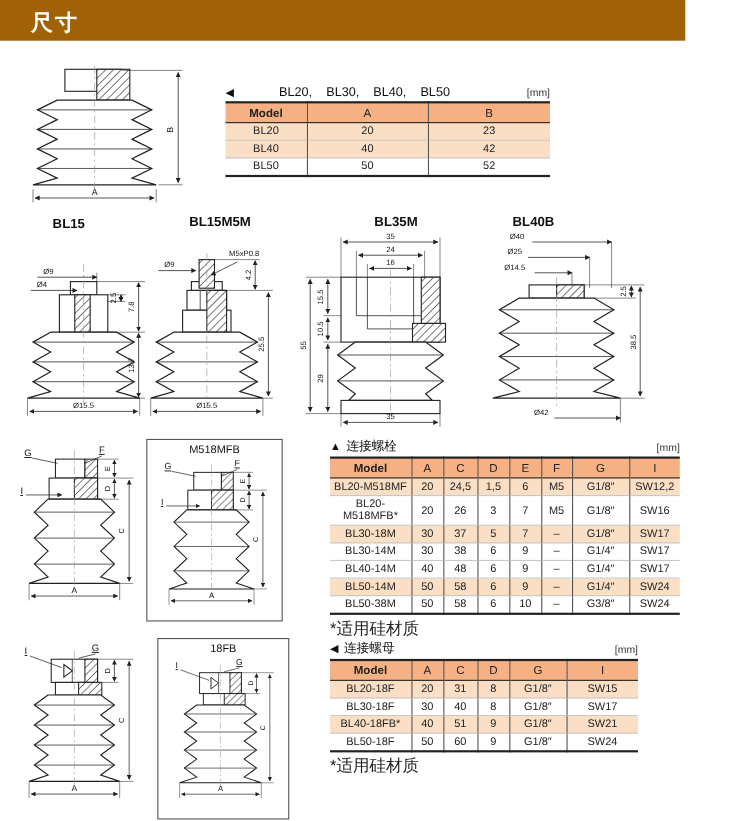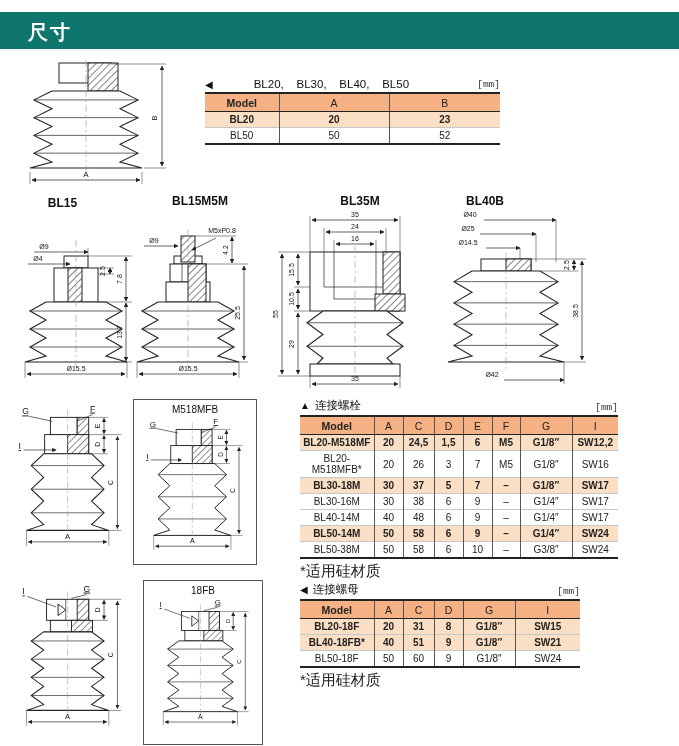--- a/index.html
+++ b/index.html
@@ -1,36 +1,36 @@
 <!DOCTYPE html>
 <html><head>
 <meta charset="utf-8">
 <style>
   html,body{margin:0;padding:0;background:#fff;}
   .page{position:relative;width:679px;height:746px;background:#fff;overflow:hidden;
         font-family:"Liberation Sans", sans-serif;color:#222;}
   .abs{position:absolute;}
   
-  .hdrbar{position:absolute;left:0;top:12px;width:679px;height:37px;background:#0f766e;}
+  .hdrbar{position:absolute;left:0;top:0;width:623px;height:37px;background:#a16207;}
   .hdrbar span{display:block;padding:7px 0 0 28px;color:#fff;font-size:20px;font-weight:bold;letter-spacing:2px;}
   
   .dtitle{position:absolute;font-size:12px;font-weight:bold;text-align:center;color:#111;}
   
   .tcap{display:flex;justify-content:space-between;align-items:flex-end;font-size:11.5px;margin-bottom:2px;color:#111;}
   .tcap .models{white-space:pre;padding-left:36px;}
-  .tcap .unit{font-size:9.5px;color:#333;font-family:Liberation Mono, monospace;}
+  .tcap .unit{font-size:9.5px;color:#333;}
   .tcap .mk{font-size:10px;margin-right:5px;}
   
   table.dtable{width:100%;border-collapse:collapse;border-top:2px solid #222;border-bottom:2px solid #222;}
   table.dtable th{background:#F5B183;font-weight:normal;font-size:10.5px;padding:2.5px 1px;
                   border-bottom:1.5px solid #222;margin-left:13px;}
   table.dtable th:first-child{font-weight:bold;}
   table.dtable td{font-size:10px;text-align:center;padding:2px 1px;border-top:1px solid #c8c8c8;}
   table.dtable th + th, table.dtable td + td{border-left:1px solid #555;}
-  table.dtable tr.alt td{background:#FBDFC5;font-weight:bold;}
+  table.dtable tr.alt td{background:#FBDFC5;}
   .footnote{font-size:15px;margin-top:3px;color:#222;}
   
   .box{position:absolute;border:1.2px solid #555;background:#fff;text-align:center;}
   .box .btitle{font-size:10px;margin-top:4px;color:#111;}
   
   text.dim{font-size:8px;fill:#111;text-anchor:middle;}
   text.dims{font-size:7px;fill:#111;text-anchor:middle;}
   text.lbl{font-size:9px;fill:#111;text-anchor:middle;text-decoration:underline;}
 </style>
 </head>
@@ -95,20 +95,25 @@
         </thead>
       <tbody>
 
           <tr class="alt">
             <td>BL20</td>
             <td>20</td>
             <td>23</td>
           </tr>
 
 
+          <tr class="alt">
+            <td>BL40</td>
+            <td>40</td>
+            <td>42</td>
+          </tr>
 
           <tr>
             <td>BL50</td>
             <td>50</td>
             <td>52</td>
           </tr>
         </tbody>
     </table>
   </div>
 
@@ -389,21 +394,21 @@
             <td>30</td>
             <td>37</td>
             <td>5</td>
             <td>7</td>
             <td>–</td>
             <td>G1/8″</td>
             <td>SW17</td>
           </tr>
 
           <tr>
-            <td>BL30-16M</td>
+            <td>BL30-14M</td>
             <td>30</td>
             <td>38</td>
             <td>6</td>
             <td>9</td>
             <td>–</td>
             <td>G1/4″</td>
             <td>SW17</td>
           </tr>
 
 
@@ -539,20 +544,28 @@
 
           <tr class="alt">
             <td>BL20-18F</td>
             <td>20</td>
             <td>31</td>
             <td>8</td>
             <td>G1/8″</td>
             <td>SW15</td>
           </tr>
 
+          <tr>
+            <td>BL30-18F</td>
+            <td>30</td>
+            <td>40</td>
+            <td>8</td>
+            <td>G1/8″</td>
+            <td>SW17</td>
+          </tr>
 
 
 
           <tr class="alt">
             <td>BL40-18FB*</td>
             <td>40</td>
             <td>51</td>
             <td>9</td>
             <td>G1/8″</td>
             <td>SW21</td>

